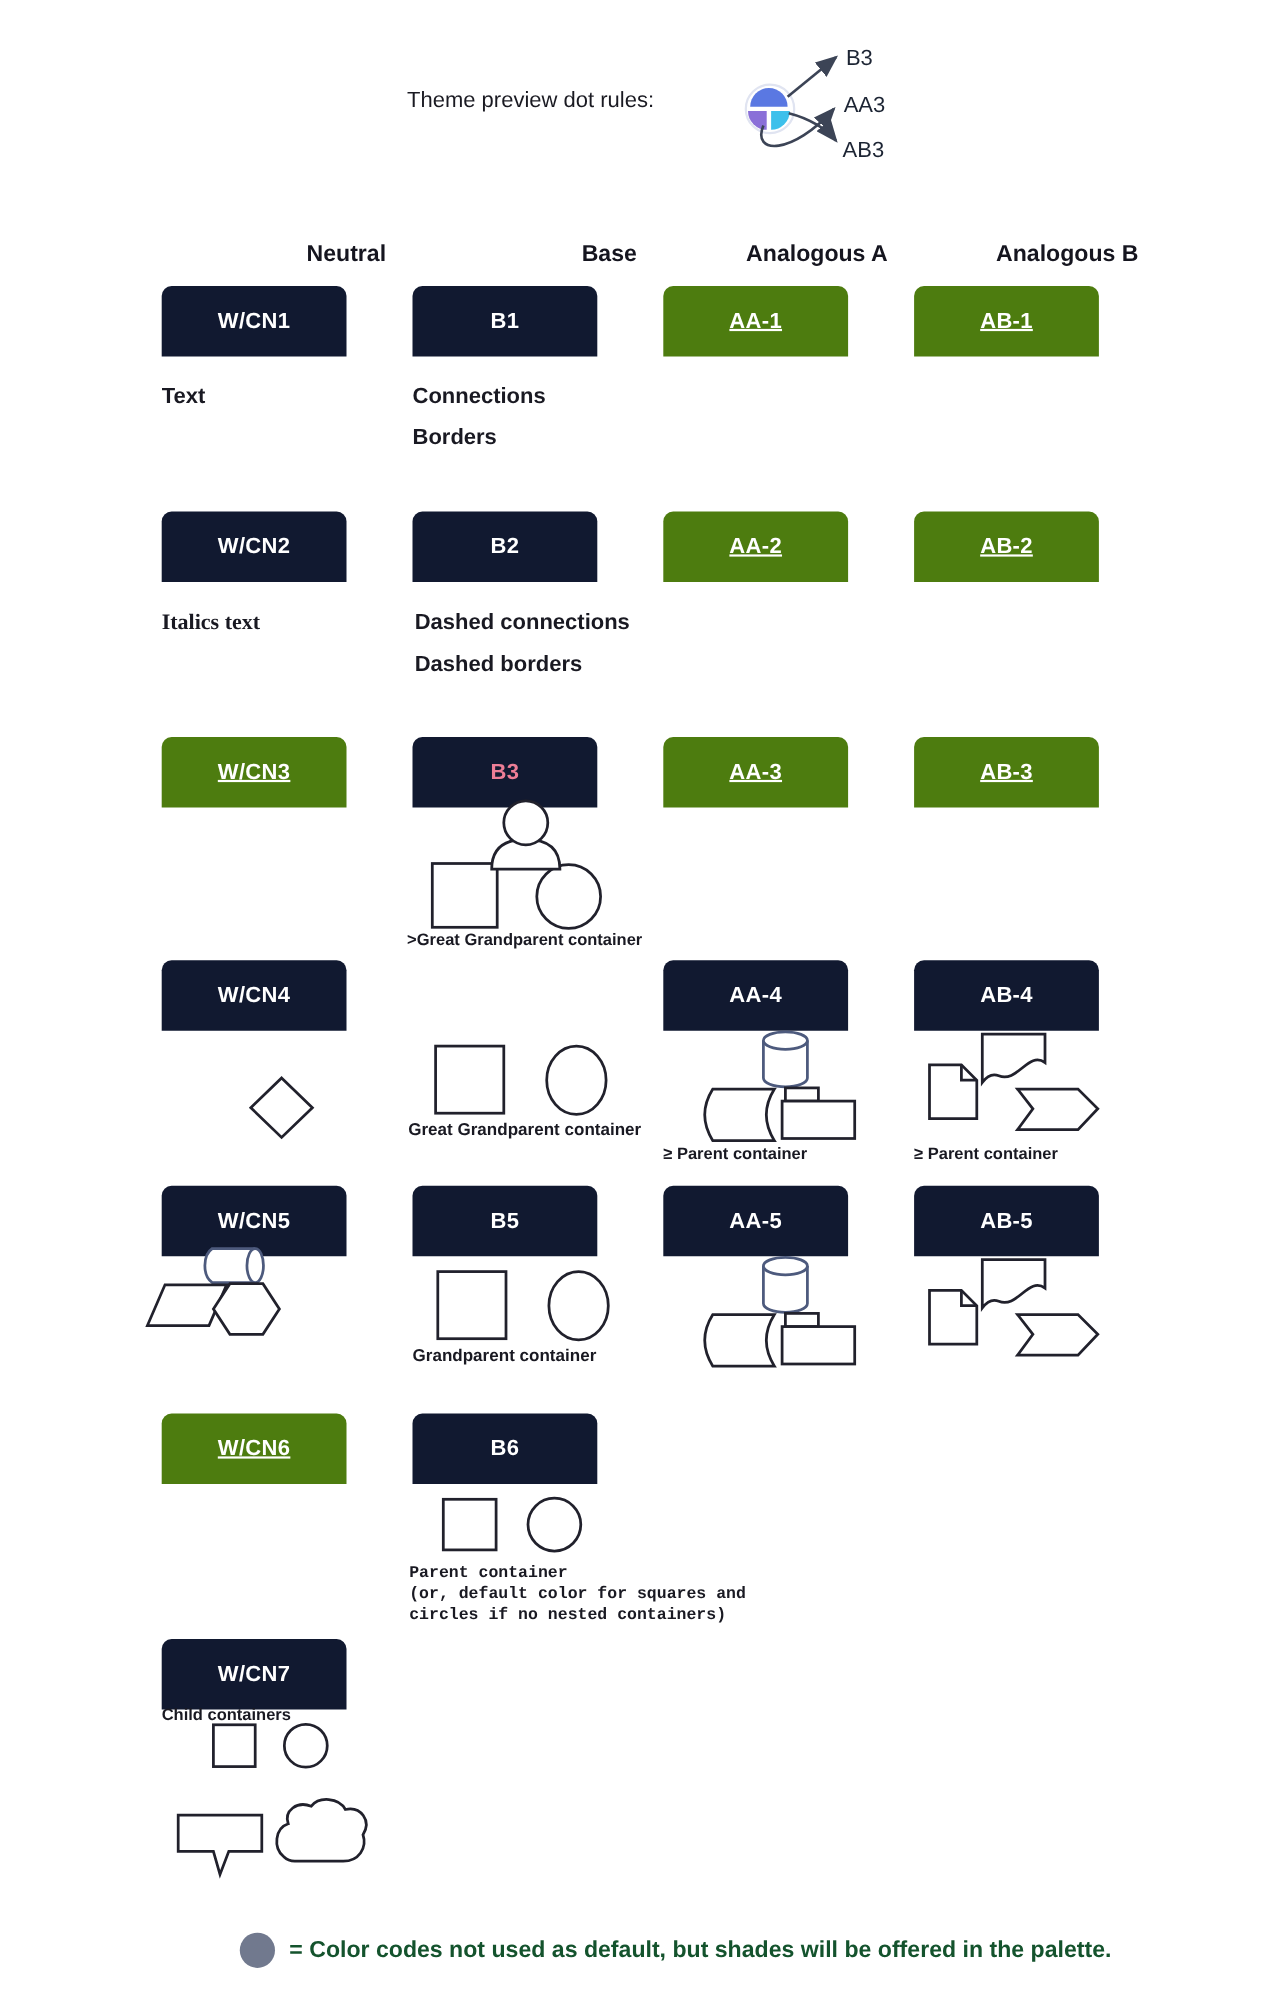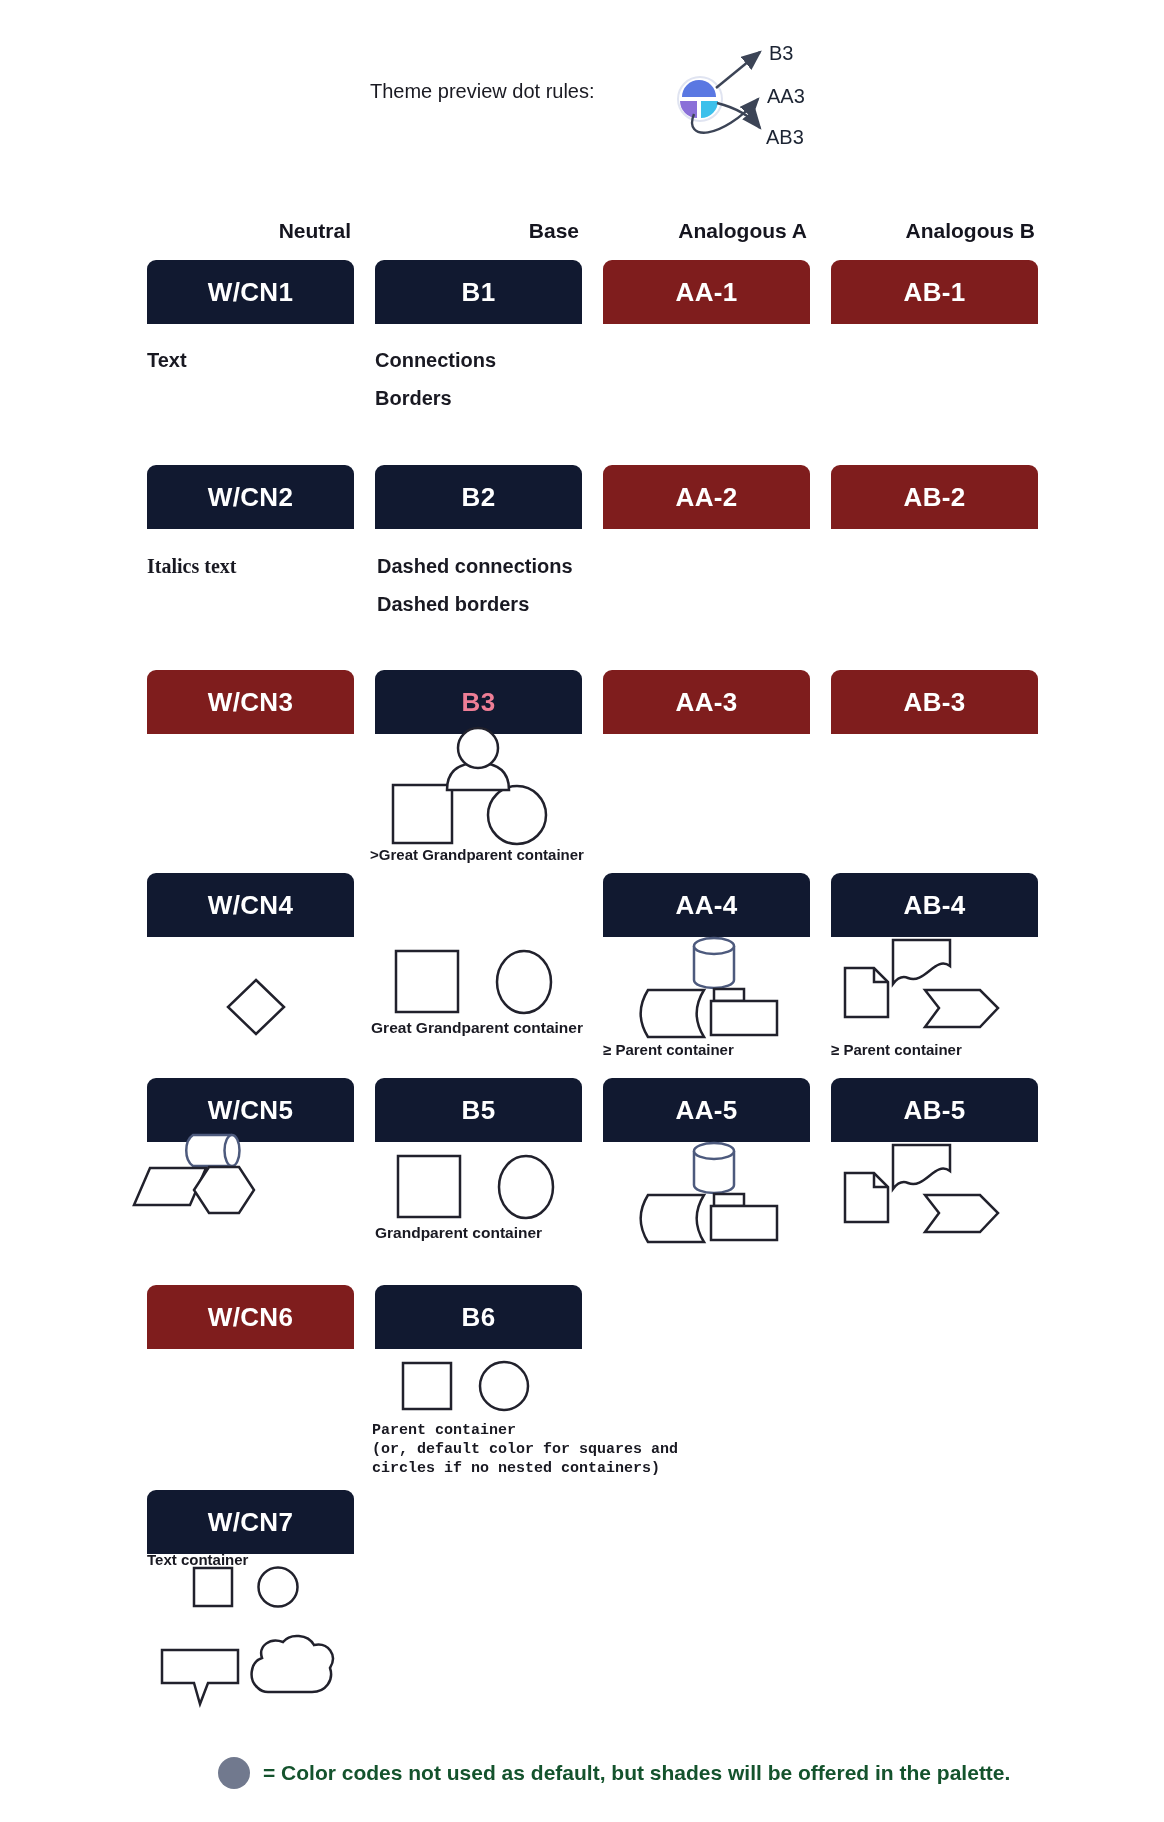--- a/index.html
+++ b/index.html
@@ -1,24 +1,24 @@
 <!DOCTYPE html>
 <html><head>
 <meta charset="utf-8">
 <style>
   html,body{margin:0;padding:0;background:#ffffff;}
   .canvas{position:relative;width:1164px;height:1822px;background:#ffffff;overflow:hidden;
           font-family:"Liberation Sans","DejaVu Sans",sans-serif;}
   .title{position:absolute;left:370px;top:80px;font-size:20px;font-weight:400;color:#1a1a22;}
   .dot-label{position:absolute;font-size:20px;color:#1c2433;font-weight:400;}
   .hdr{position:absolute;top:219px;width:204px;text-align:right;font-size:21px;font-weight:bold;color:#15151f;}
-  .sw{position:absolute;width:207px;height:64px;border-radius:9px 9px 0 0;display:flex;align-items:center;
-      justify-content:center;font-size:26px;font-weight:bold;color:#ffffff;letter-spacing:.3px;}
+  .sw{position:absolute;width:168px;height:64px;border-radius:9px 9px 0 0;display:flex;align-items:center;
+      justify-content:center;font-size:20px;font-weight:bold;color:#ffffff;letter-spacing:.3px;}
   .sw.dark{background:#111930;}
-  .sw.gray{background:#7f1d1d;}
+  .sw.gray{background:#4d7c0f;text-decoration:underline;}
   .sw .pink{color:#EE7E96;}
   .c1{left:147px}.c2{left:375px}.c3{left:603px}.c4{left:831px}
   .r1{top:260px}.r2{top:465px}.r3{top:670px}.r4{top:873px}.r5{top:1078px}.r6{top:1285px}.r7{top:1490px}
   .note{position:absolute;font-weight:bold;color:#191922;}
   .note.big{font-size:20px;line-height:38px;}
   .note.small{font-size:15px;line-height:19px;}
   .center204{width:204px;}
   .center260{width:260px;text-align:center;}
   .note span{display:block;}
   svg{position:absolute;left:0;top:0;pointer-events:none;}
@@ -99,21 +99,21 @@
   <div class="note small center260" style="left:347px;top:845px;">&gt;Great Grandparent container</div>
   <div class="note small center260" style="left:347px;top:1018px;font-size:15.5px;">Great Grandparent container</div>
   <div class="note small center204" style="left:603px;top:1040px;">≥ Parent container</div>
   <div class="note small center204" style="left:831px;top:1040px;">≥ Parent container</div>
   <div class="note small center204" style="left:375px;top:1223px;font-size:15.5px;">Grandparent container</div>
   <div class="note small" style="left:372px;top:1421px;font-family:Liberation Mono, monospace;">
     <span>Parent container</span>
     <span>(or, default color for squares and</span>
     <span>circles if no nested containers)</span>
   </div>
-  <div class="note small center204" style="left:147px;top:1550px;">Text container</div>
+  <div class="note small center204" style="left:147px;top:1550px;">Child containers</div>
 
   <svg width="1164" height="1822" viewBox="0 0 1164 1822">
     <defs>
       <g id="aa-cluster" fill="#ffffff" stroke="#21212C" stroke-width="2.5">
         <path d="M 694 946 L 694 980 A 20 8 0 0 0 734 980 L 734 946" stroke="#4D5A7D"></path>
         <ellipse cx="714" cy="946" rx="20" ry="8" stroke="#4D5A7D"></ellipse>
         <path d="M 648 990 L 704 990 C 694 1006 694 1021 704 1037 L 648 1037 C 638 1021 638 1006 648 990 Z"></path>
         <rect x="714" y="989" width="30" height="12"></rect>
         <rect x="711" y="1001" width="66" height="34"></rect>
       </g>

